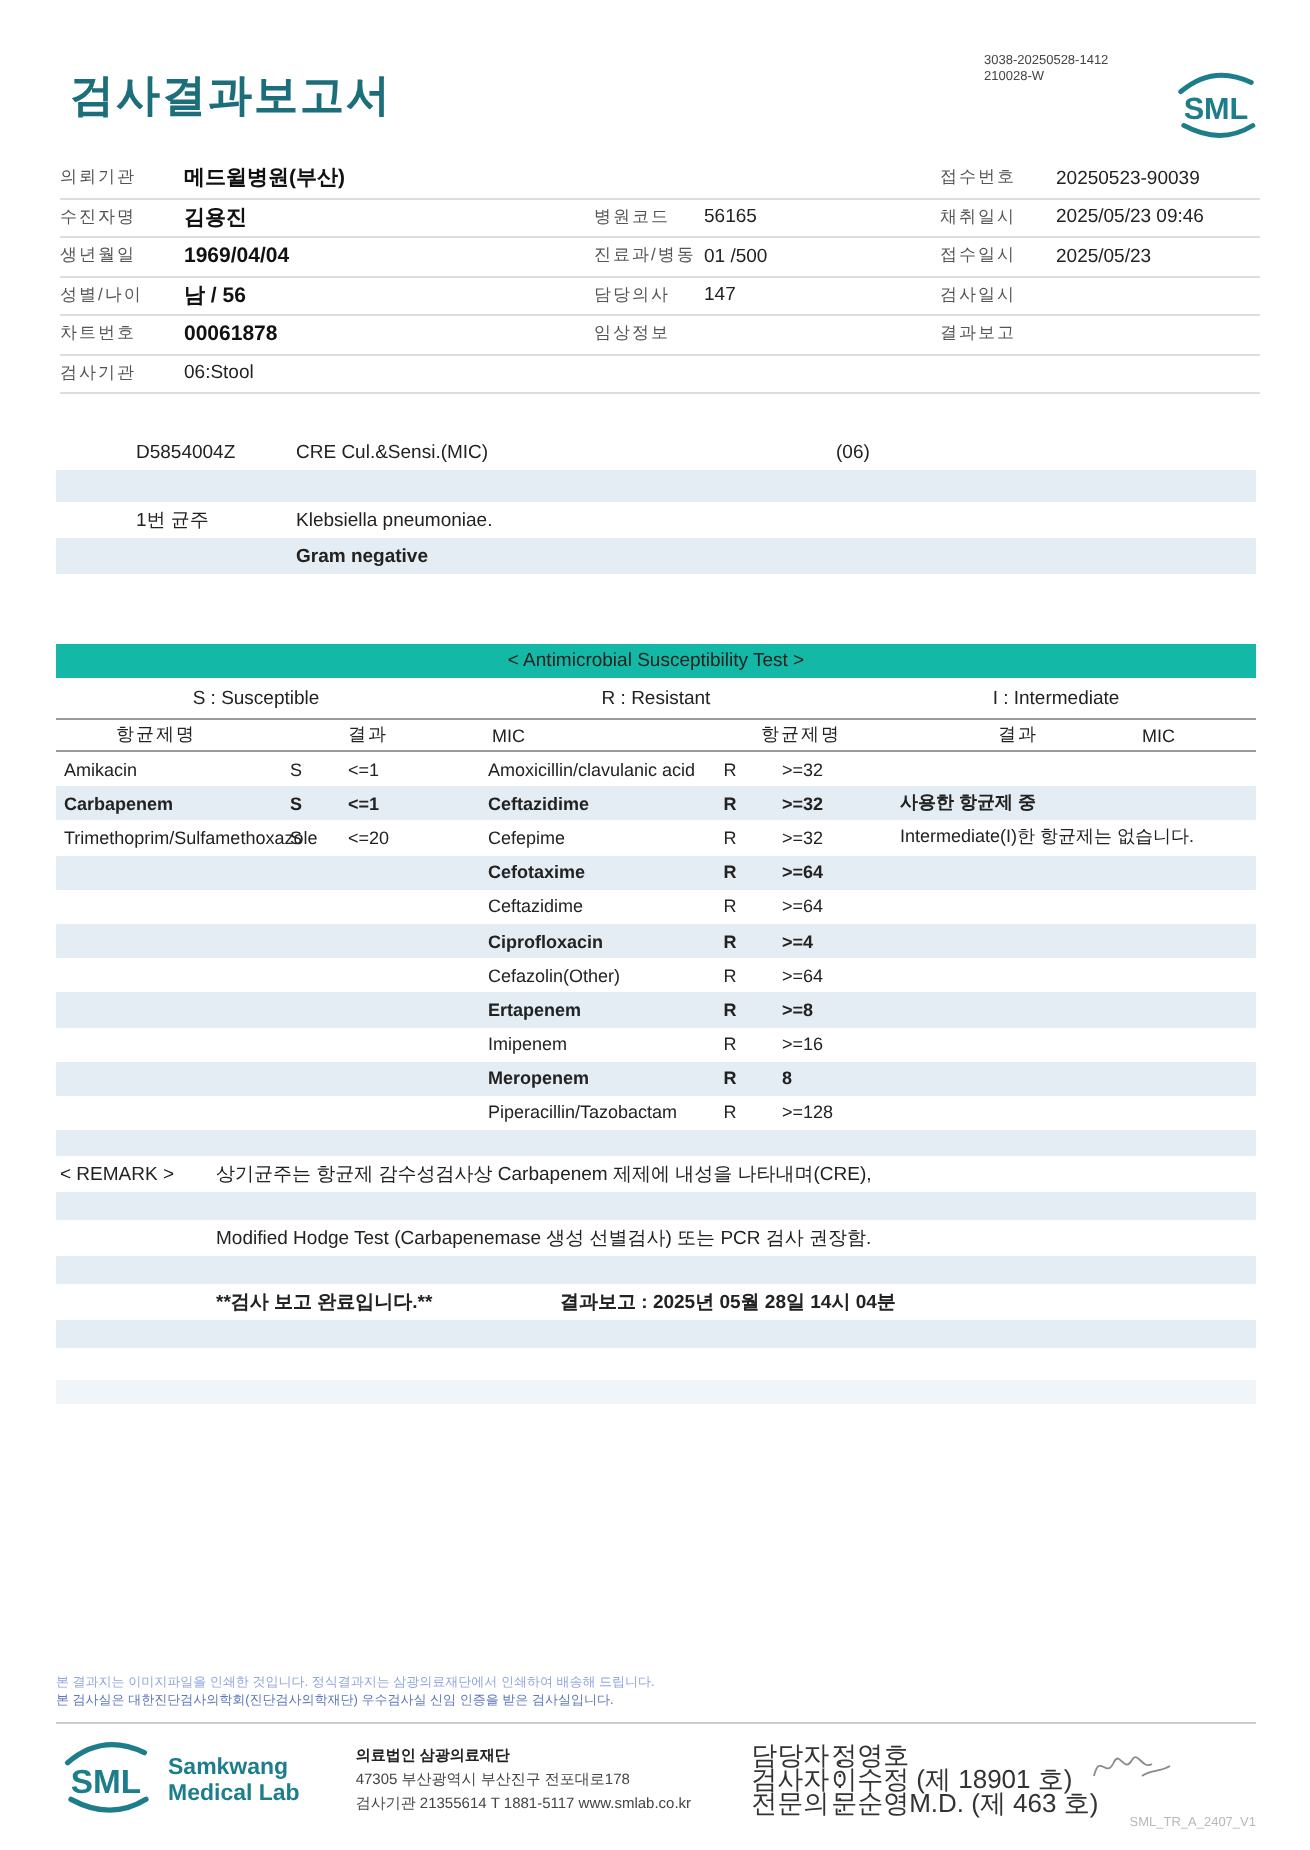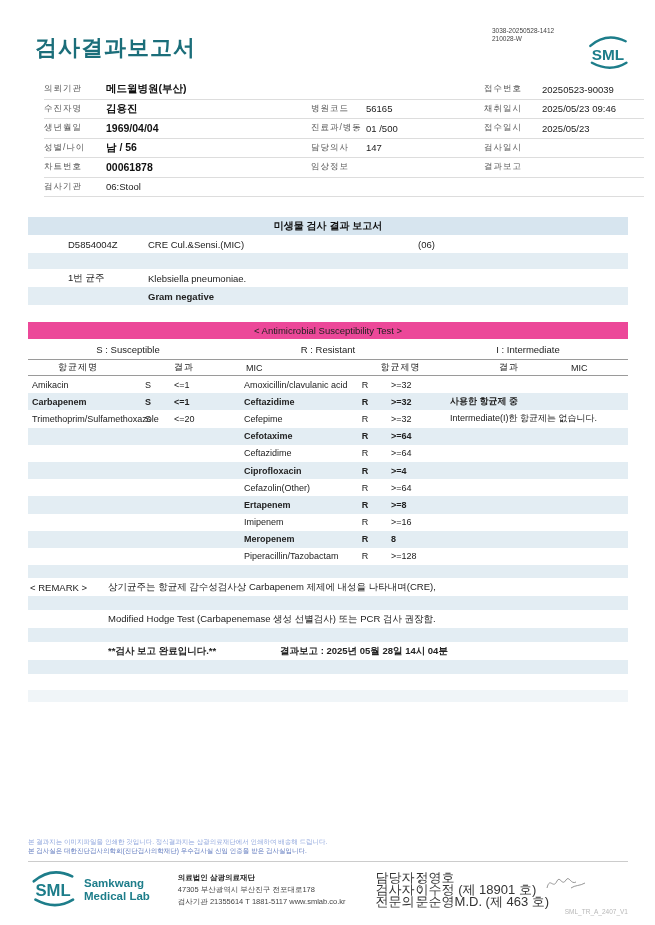--- a/index.html
+++ b/index.html
@@ -5,37 +5,37 @@
   * { margin:0; padding:0; box-sizing:border-box; }
   body { background:#fff; font-family:"Liberation Sans", sans-serif; }
   .page { position:relative; width:655px; height:925px; background:#fff; overflow:hidden; }
 
   
   .title { position:absolute; left:35px; top:33px; font-size:22px; font-weight:bold; color:#1b6e7a; letter-spacing:1px; }
   .docnum { position:absolute; left:492px; top:27px; font-size:6.5px; line-height:8px; color:#444; }
   .logo-top { position:absolute; left:585px; top:34px; }
 
   
-  .patient { position:absolute; left:44px; top:80px; width:600px; }
+  .patient { position:absolute; left:30px; top:80px; width:600px; }
   .p-row { display:grid; grid-template-columns:62px 205px 55px 118px 58px 1fr; align-items:center; height:19.5px; border-bottom:1px solid #ddd; white-space:nowrap; }
   .p-label { font-size:8.5px; color:#555; letter-spacing:1px; }
   .p-val-b { font-size:10.5px; font-weight:bold; color:#111; }
   .p-val { font-size:9.5px; color:#222; }
   .p-row.plain .p-val-b { font-weight:normal; font-size:9.5px; color:#222; }
 
   
   .micro { position:absolute; left:28px; top:217px; width:600px; }
   .sec-head { height:18px; line-height:18px; background:#d7e5ef; text-align:center; font-size:10px; font-weight:bold; color:#111; }
   .m-row { display:grid; grid-template-columns:80px 270px 1fr; align-items:center; height:18px; padding-left:40px; font-size:9.5px; color:#222; white-space:nowrap; }
   .stripe { background:#e3edf3;font-weight:bold; }
   .blank-row { height:16px; }
 
   
   .ast { position:absolute; left:28px; top:322px; width:600px; }
-  .ast-title { height:17px; line-height:17px; background:#ec4899; text-align:center; font-size:9.5px; color:#222; }
+  .ast-title { height:17px; line-height:17px; background:#14b8a6; text-align:center; font-size:9.5px; color:#222; }
   .ast-legend { display:grid; grid-template-columns:1fr 1fr 1fr; height:20px; align-items:center; text-align:center; font-size:9.5px; color:#222; }
   .ast-head { display:grid; grid-template-columns:100px 40px 72px 105px 40px 57px 90px 50px 1fr; height:17px; align-items:center; border-top:1px solid #9a9a9a; border-bottom:1px solid #9a9a9a; font-size:9px; color:#222; letter-spacing:1px;gap:36px; }
   .ast-head .h-name { text-align:center; }
   .ast-head .h-res { text-align:center; }
   .ast-head .h-mic { padding-left:6px; letter-spacing:0; }
   .ast-row { display:grid; grid-template-columns:100px 40px 72px 105px 40px 57px 1fr; height:17.2px; align-items:center; font-size:9px; color:#222; white-space:nowrap; }
   .c-name { padding-left:4px; }
   .c-res { text-align:center; }
   .c-mic { padding-left:6px; }
   .c-note { padding-left:8px; }
@@ -134,21 +134,20 @@
         <span class="p-label">검사기관</span>
         <span class="p-val-b">06:Stool</span>
         <span class="p-label"></span>
         <span class="p-val"></span>
         <span class="p-label"></span>
         <span class="p-val"></span>
       </div>
     </div>
 
   <div class="micro">
-    <div class="sec-head">미생물 검사 결과 보고서</div>
     <div class="m-row">
       <span>D5854004Z</span>
       <span>CRE Cul.&amp;Sensi.(MIC)</span>
       <span>(06)</span>
     </div>
     <div class="m-row stripe blank-row"></div>
     <div class="m-row">
       <span>1번 균주</span>
       <span>Klebsiella pneumoniae.</span>
       <span></span>

